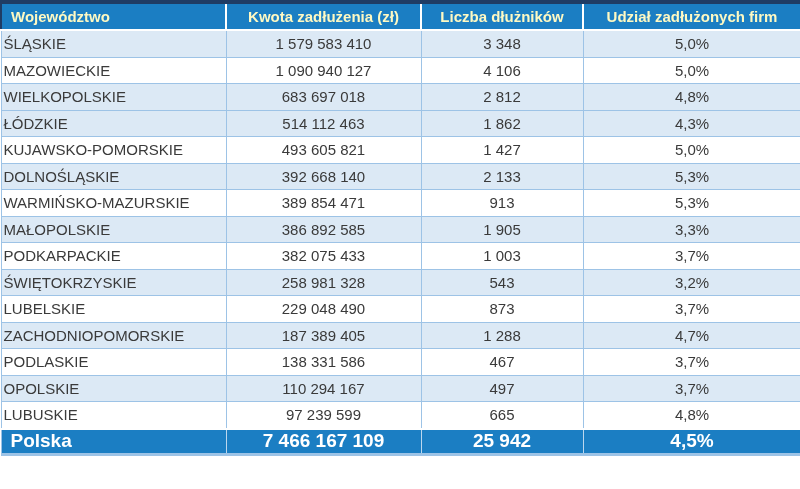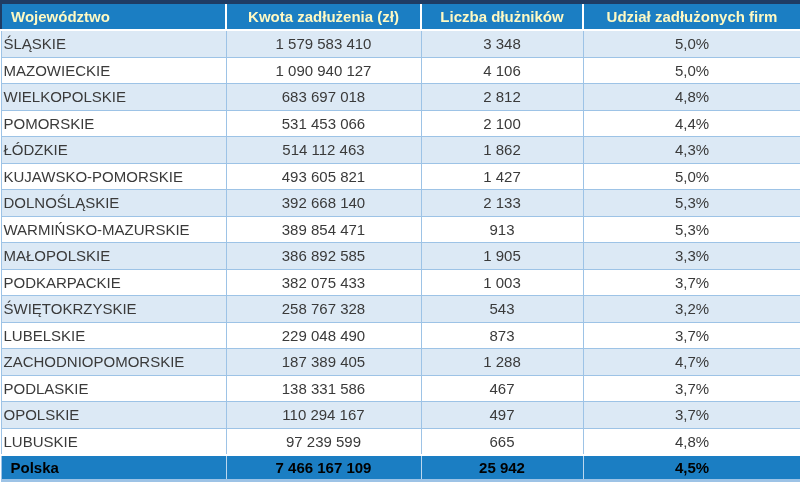--- a/index.html
+++ b/index.html
@@ -69,22 +69,22 @@
   }
   tr.data-row td.region {
     text-align: left;
     padding-left: 2px;
   }
 
   
   tr.total-row td {
     height: 23px;
     background: #1B7EC3;
-    color: #000000;
-    font-size: 15px;
+    color: #ffffff;
+    font-size: 19px;
     font-weight: bold;
     text-align: center;
     vertical-align: middle;
     border-top: 2px solid #ffffff;
     border-bottom: 3px solid #9DC3E6;
     border-left: 1px solid #BBD7EE;
     padding: 0;
     white-space: nowrap;
   }
   tr.total-row td:first-child {
@@ -128,26 +128,20 @@
         <td>1 090 940 127</td>
         <td>4 106</td>
         <td>5,0%</td>
       </tr>
       <tr class="data-row band">
         <td class="region">WIELKOPOLSKIE</td>
         <td>683 697 018</td>
         <td>2 812</td>
         <td>4,8%</td>
       </tr>
-      <tr class="data-row">
-        <td class="region">POMORSKIE</td>
-        <td>531 453 066</td>
-        <td>2 100</td>
-        <td>4,4%</td>
-      </tr>
       <tr class="data-row band">
         <td class="region">ŁÓDZKIE</td>
         <td>514 112 463</td>
         <td>1 862</td>
         <td>4,3%</td>
       </tr>
       <tr class="data-row">
         <td class="region">KUJAWSKO-POMORSKIE</td>
         <td>493 605 821</td>
         <td>1 427</td>
@@ -172,21 +166,21 @@
         <td>3,3%</td>
       </tr>
       <tr class="data-row">
         <td class="region">PODKARPACKIE</td>
         <td>382 075 433</td>
         <td>1 003</td>
         <td>3,7%</td>
       </tr>
       <tr class="data-row band">
         <td class="region">ŚWIĘTOKRZYSKIE</td>
-        <td>258 767 328</td>
+        <td>258 981 328</td>
         <td>543</td>
         <td>3,2%</td>
       </tr>
       <tr class="data-row">
         <td class="region">LUBELSKIE</td>
         <td>229 048 490</td>
         <td>873</td>
         <td>3,7%</td>
       </tr>
       <tr class="data-row band">

